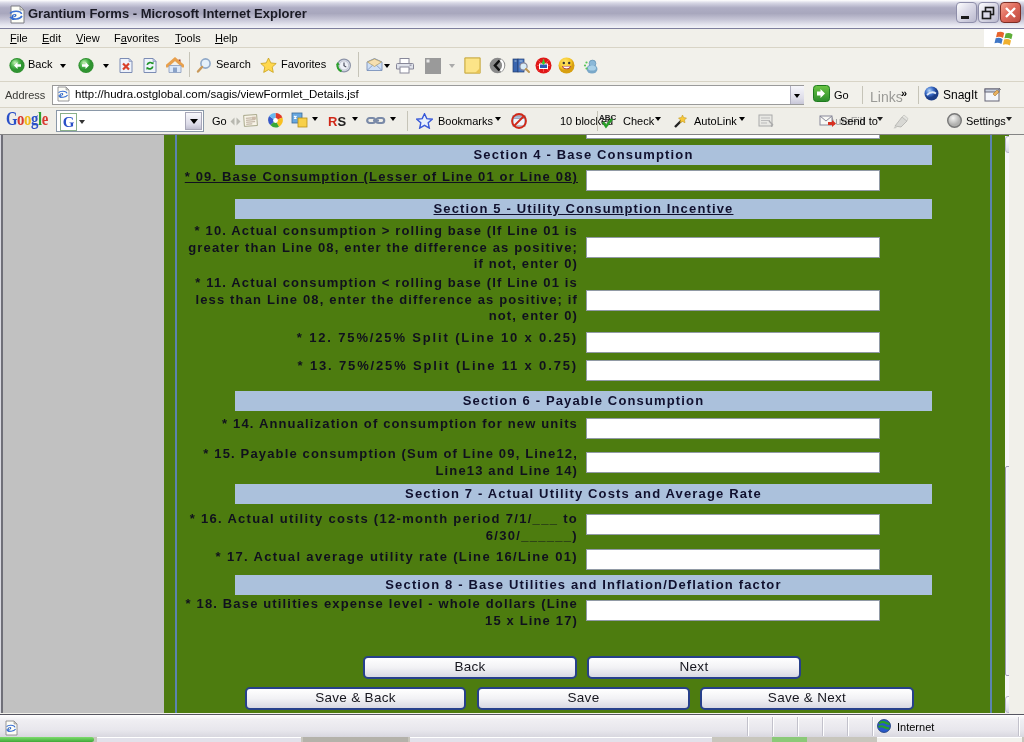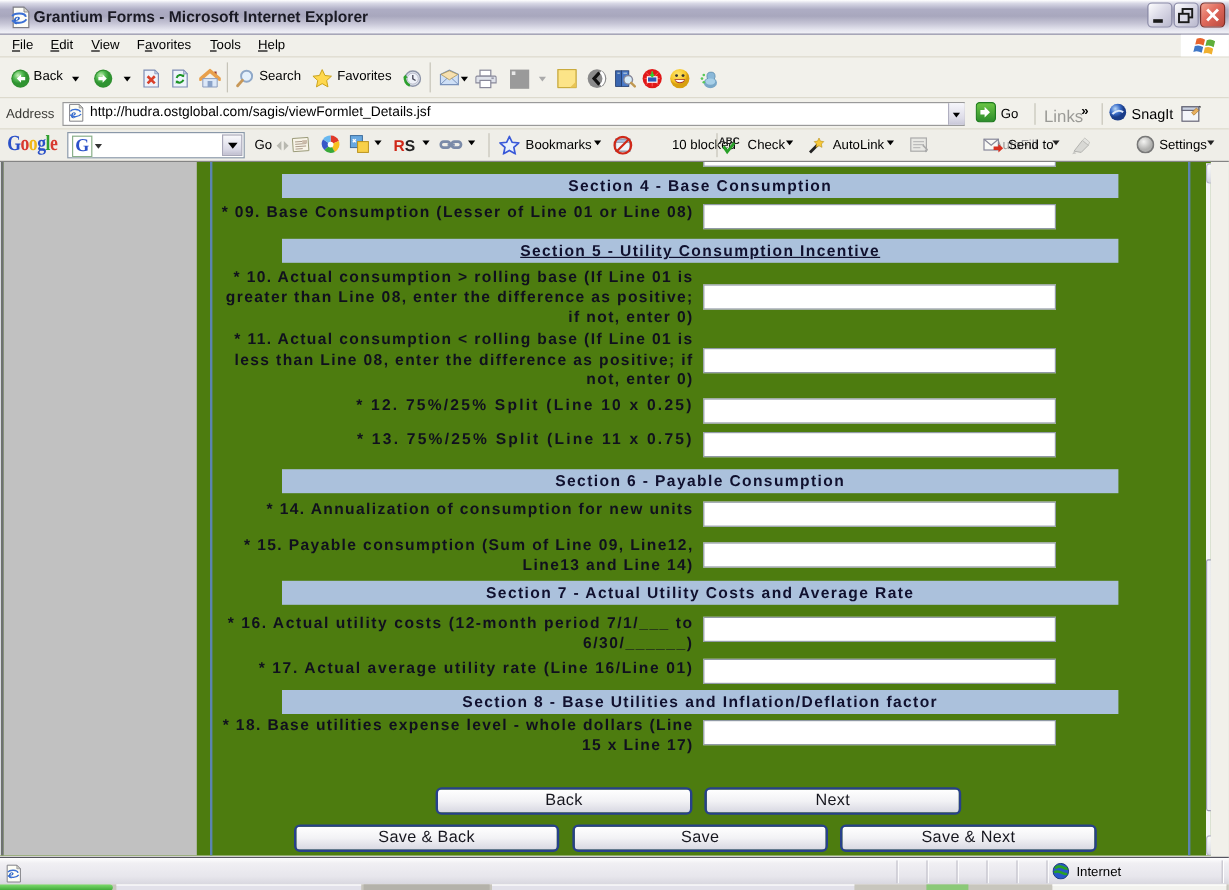--- a/index.html
+++ b/index.html
@@ -400,21 +400,21 @@
           </svg>
         </div>
       <div class="sbtn" style="top:560px;">
           <svg class="chev" style="top:4px;" width="9" height="9">
             <path d="M1 3 L4.5 6.5 L8 3" stroke="#4d4d66" stroke-width="1.8" fill="none"></path>
           </svg>
         </div>
     </div>
     <div class="finput" style="top:-16px;height:20px;"></div>
     <div class="sechdr" style="top:10px;">Section 4 - Base Consumption</div>
-    <div class="flabel" style="left:178px;top:34px;width:400px;">* 09. Base Consumption (Lesser of Line 01 or Line 08)</div>
+    <div class="flabel" style="left:178px;top:34px;width:400px;text-decoration:underline;">* 09. Base Consumption (Lesser of Line 01 or Line 08)</div>
     <div class="finput" style="top:35px;"></div>
     <div class="sechdr" style="top:64px;text-decoration:underline;">Section 5 - Utility Consumption Incentive</div>
     <div class="flabel" style="left:178px;top:88px;width:400px;">* 10. Actual consumption &gt; rolling base (If Line 01 is<br>greater than Line 08, enter the difference as positive;<br>if not, enter 0)</div>
     <div class="finput" style="top:102px;"></div>
     <div class="flabel" style="left:178px;top:140px;width:400px;">* 11. Actual consumption &lt; rolling base (If Line 01 is<br>less than Line 08, enter the difference as positive; if<br>not, enter 0)</div>
     <div class="finput" style="top:155px;"></div>
     <div class="flabel" style="left:178px;top:195px;width:400px;letter-spacing:1.85px;">* 12. 75%/25% Split (Line 10 x 0.25)</div>
     <div class="finput" style="top:197px;"></div>
     <div class="flabel" style="left:178px;top:223px;width:400px;letter-spacing:1.85px;">* 13. 75%/25% Split (Line 11 x 0.75)</div>
     <div class="finput" style="top:225px;"></div>

